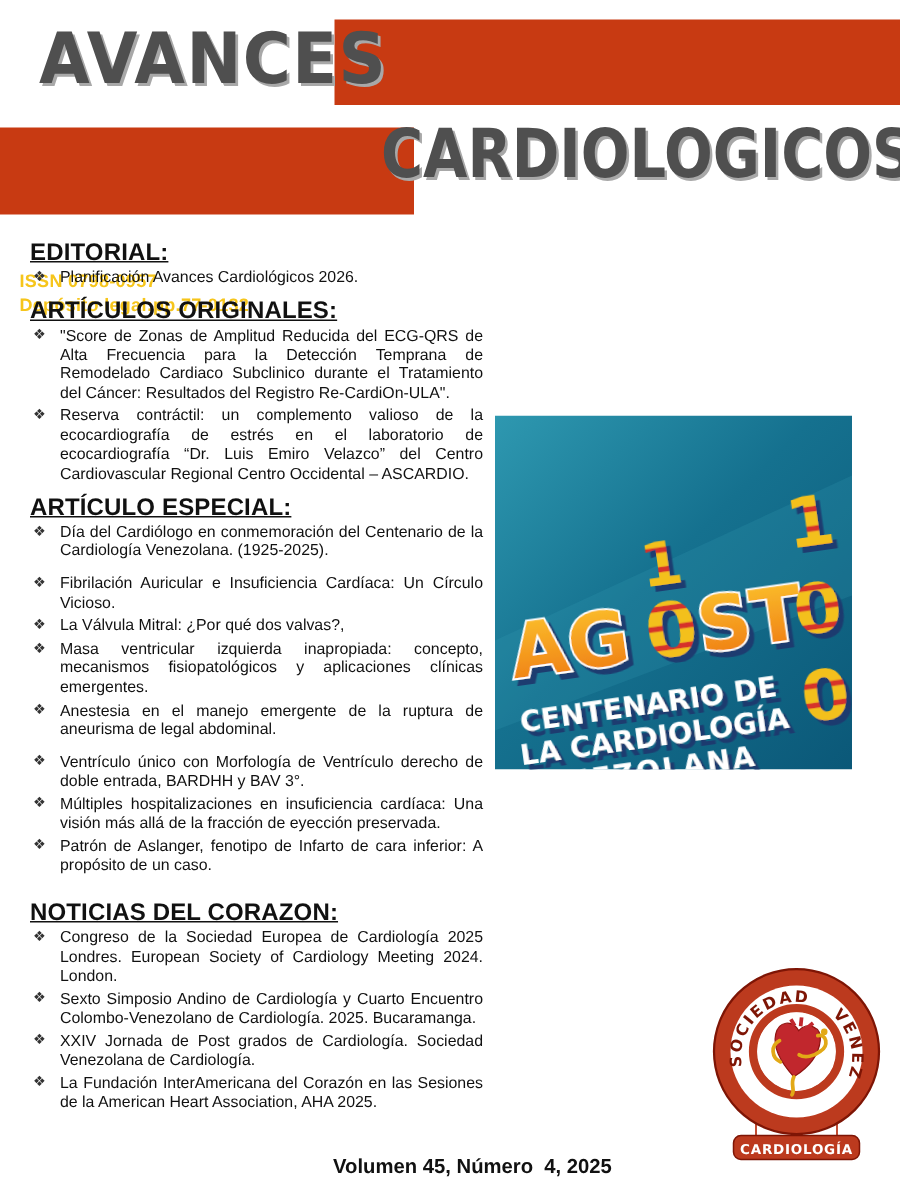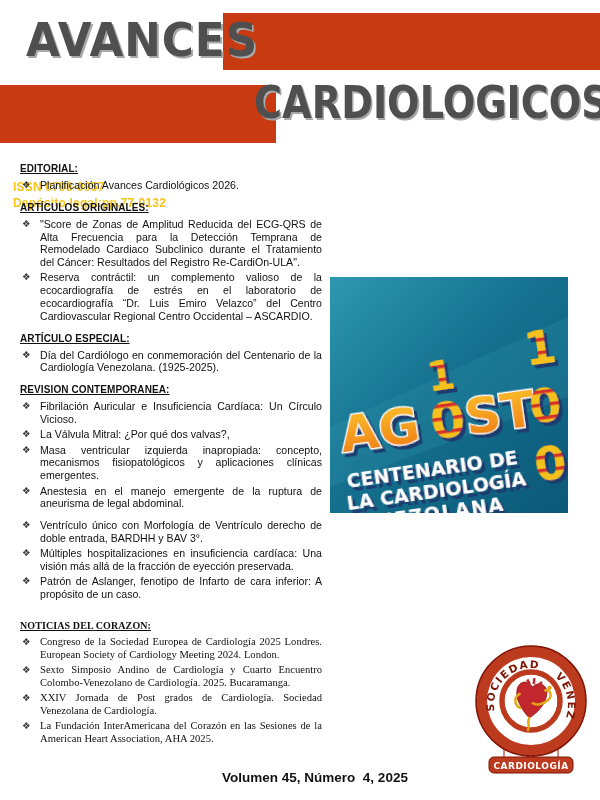--- a/index.html
+++ b/index.html
@@ -30,23 +30,23 @@
     font-size:12px; line-height:16px; letter-spacing:.2px;
   }
   #tagline {
     position:absolute; left:245px; top:144px; width:350px; text-align:center;
     color:#9c9c9c; font-size:12.5px; line-height:15px; letter-spacing:1px;
   }
   
   #toc { position:absolute; left:20px; top:162px; width:302px; color:#111; }
   .sec { margin-top:9px; }
   .sec:first-child { margin-top:0; }
-  .sec:nth-child(6) { margin-top:18px;font-family:Liberation Serif, serif; }
+  .sec:nth-child(6) { margin-top:18px; }
   .sec-h {
-    font-size:10px; font-weight:bold; line-height:13px;
+    font-size:16px; font-weight:bold; line-height:13px;
     text-decoration:underline; margin-bottom:4px; letter-spacing:.1px;
   }
   .item { display:flex; margin:2.5px 0; }
   .bullet { width:20px; flex:0 0 20px; font-size:9.5px; color:#333; line-height:12.8px; padding-left:2px; }
   .itxt { flex:1; font-size:10.6px; line-height:12.8px; text-align:justify; }
   
   #footer-volume {
     position:absolute; left:0; top:770px; width:600px; text-align:center;
     transform:translateX(15px);
     font-weight:bold; font-size:13.5px; color:#111; white-space:pre-wrap;
@@ -93,21 +93,20 @@
         </div>
       </div>
       <div class="sec">
         <div class="sec-h">ARTÍCULO ESPECIAL:</div>
         <div class="item">
           <span class="bullet">❖</span>
           <span class="itxt">Día del Cardiólogo en conmemoración del Centenario de la Cardiología Venezolana.  (1925-2025).</span>
         </div>
       </div>
       <div class="sec">
-        <div class="sec-h">REVISION CONTEMPORANEA:</div>
         <div class="item">
           <span class="bullet">❖</span>
           <span class="itxt">Fibrilación Auricular e Insuficiencia Cardíaca: Un Círculo Vicioso.</span>
         </div>
         <div class="item">
           <span class="bullet">❖</span>
           <span class="itxt">La Válvula Mitral: ¿Por qué dos valvas?,</span>
         </div>
         <div class="item">
           <span class="bullet">❖</span>

